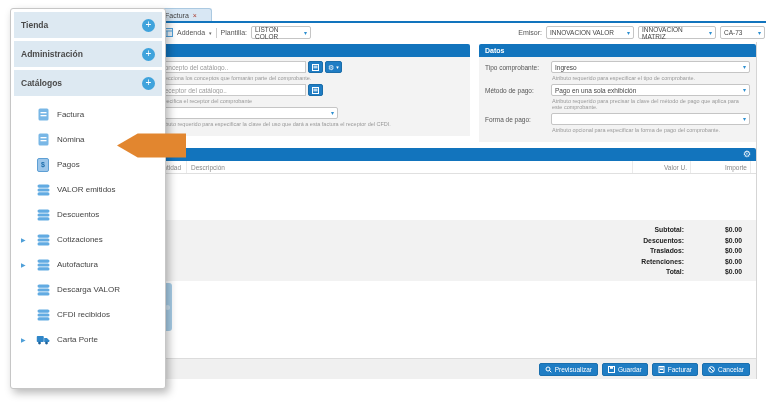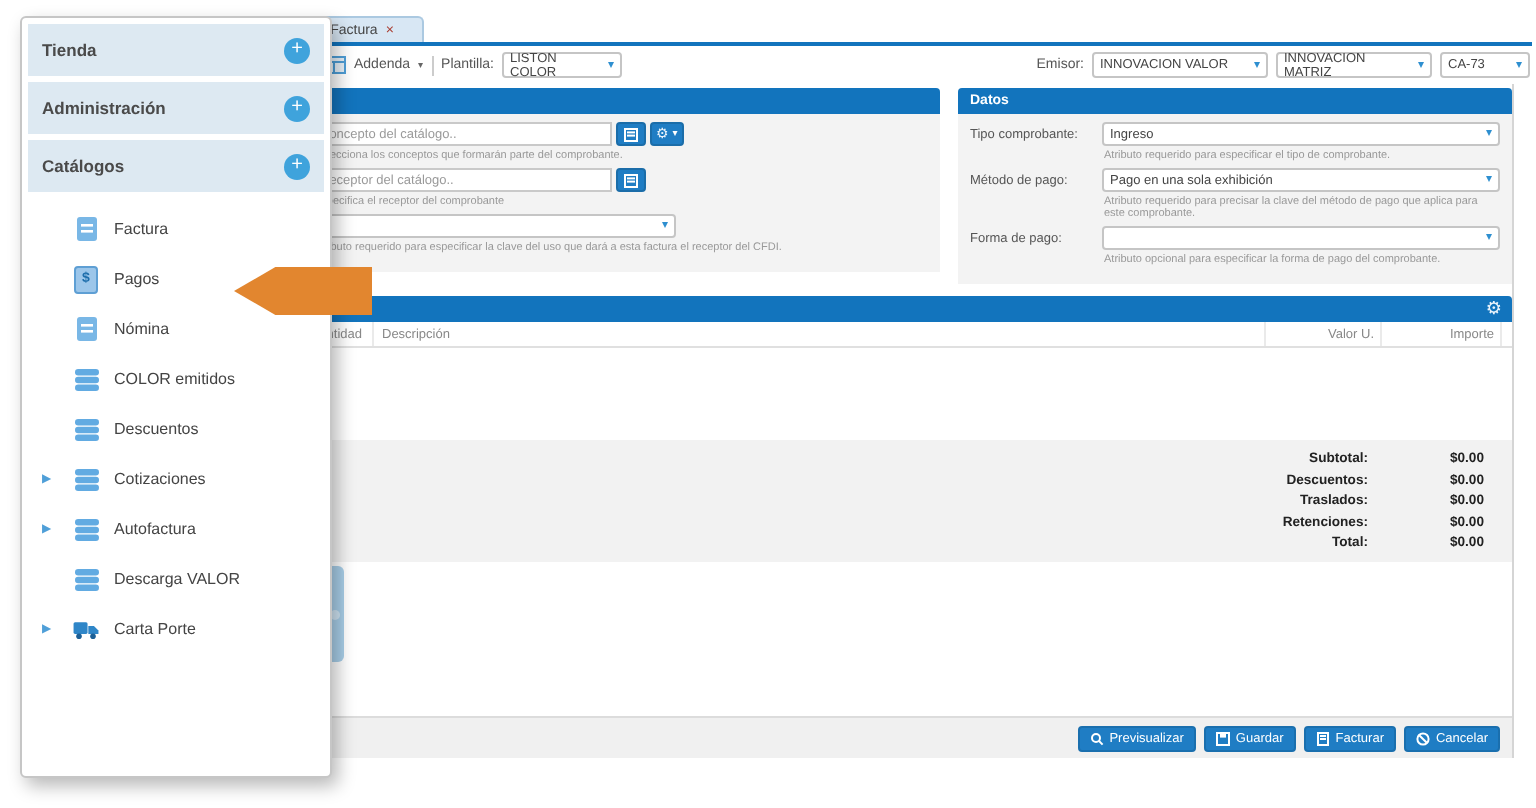--- a/index.html
+++ b/index.html
@@ -312,47 +312,47 @@
             <rect x="0.5" y="0.5" width="10" height="12" rx="1.5" fill="#79b7e6"></rect>
             <rect x="2.5" y="4" width="6" height="1.3" fill="#fff"></rect>
             <rect x="2.5" y="7" width="6" height="1.3" fill="#fff"></rect>
           </svg>
       </span>
       <span>Factura</span>
     </div>
     <div class="mitem">
       <span class="mcaret"></span>
       <span class="micon">
-        <span class="pay-icon-box">
-            <span>$</span>
-          </span>
-      </span>
-      <span>Pagos</span>
-    </div>
-    <div class="mitem">
-      <span class="mcaret"></span>
-      <span class="micon">
         <svg width="11" height="13" viewBox="0 0 11 13">
             <rect x="0.5" y="0.5" width="10" height="12" rx="1.5" fill="#79b7e6"></rect>
             <rect x="2.5" y="4" width="6" height="1.3" fill="#fff"></rect>
             <rect x="2.5" y="7" width="6" height="1.3" fill="#fff"></rect>
           </svg>
       </span>
       <span>Nómina</span>
     </div>
     <div class="mitem">
       <span class="mcaret"></span>
       <span class="micon">
-        <svg width="13" height="12" viewBox="0 0 13 12">
-            <rect x="0.5" y="0.5" width="12" height="3.2" rx="1.6" fill="#62abe2"></rect>
-            <rect x="0.5" y="4.4" width="12" height="3.2" rx="1.6" fill="#62abe2"></rect>
-            <rect x="0.5" y="8.3" width="12" height="3.2" rx="1.6" fill="#62abe2"></rect>
-          </svg>
-      </span>
-      <span>COLOR emitidos</span>
+        <span class="pay-icon-box">
+            <span>$</span>
+          </span>
+      </span>
+      <span>Pagos</span>
+    </div>
+    <div class="mitem">
+      <span class="mcaret"></span>
+      <span class="micon">
+        <svg width="13" height="12" viewBox="0 0 13 12">
+            <rect x="0.5" y="0.5" width="12" height="3.2" rx="1.6" fill="#62abe2"></rect>
+            <rect x="0.5" y="4.4" width="12" height="3.2" rx="1.6" fill="#62abe2"></rect>
+            <rect x="0.5" y="8.3" width="12" height="3.2" rx="1.6" fill="#62abe2"></rect>
+          </svg>
+      </span>
+      <span>VALOR emitidos</span>
     </div>
     <div class="mitem">
       <span class="mcaret"></span>
       <span class="micon">
         <svg width="13" height="12" viewBox="0 0 13 12">
             <rect x="0.5" y="0.5" width="12" height="3.2" rx="1.6" fill="#62abe2"></rect>
             <rect x="0.5" y="4.4" width="12" height="3.2" rx="1.6" fill="#62abe2"></rect>
             <rect x="0.5" y="8.3" width="12" height="3.2" rx="1.6" fill="#62abe2"></rect>
           </svg>
       </span>
@@ -383,20 +383,31 @@
     <div class="mitem">
       <span class="mcaret"></span>
       <span class="micon">
         <svg width="13" height="12" viewBox="0 0 13 12">
             <rect x="0.5" y="0.5" width="12" height="3.2" rx="1.6" fill="#62abe2"></rect>
             <rect x="0.5" y="4.4" width="12" height="3.2" rx="1.6" fill="#62abe2"></rect>
             <rect x="0.5" y="8.3" width="12" height="3.2" rx="1.6" fill="#62abe2"></rect>
           </svg>
       </span>
       <span>Descarga VALOR</span>
+    </div>
+    <div class="mitem">
+      <span class="mcaret"></span>
+      <span class="micon">
+        <svg width="13" height="12" viewBox="0 0 13 12">
+            <rect x="0.5" y="0.5" width="12" height="3.2" rx="1.6" fill="#62abe2"></rect>
+            <rect x="0.5" y="4.4" width="12" height="3.2" rx="1.6" fill="#62abe2"></rect>
+            <rect x="0.5" y="8.3" width="12" height="3.2" rx="1.6" fill="#62abe2"></rect>
+          </svg>
+      </span>
+      <span>CFDI recibidos</span>
     </div>
     <div class="mitem">
       <span class="mcaret">▶</span>
       <span class="micon">
         <svg width="16" height="12" viewBox="0 0 18 12">
             <rect x="1" y="1" width="9" height="7.5" rx="1" fill="#2f86c8"></rect>
             <path d="M10.5 3.5h3.6L17 6.3V8.5h-6.5z" fill="#2f86c8"></path>
             <circle cx="4.5" cy="10" r="1.8" fill="#1c5f96"></circle>
             <circle cx="13.5" cy="10" r="1.8" fill="#1c5f96"></circle>
           </svg>

